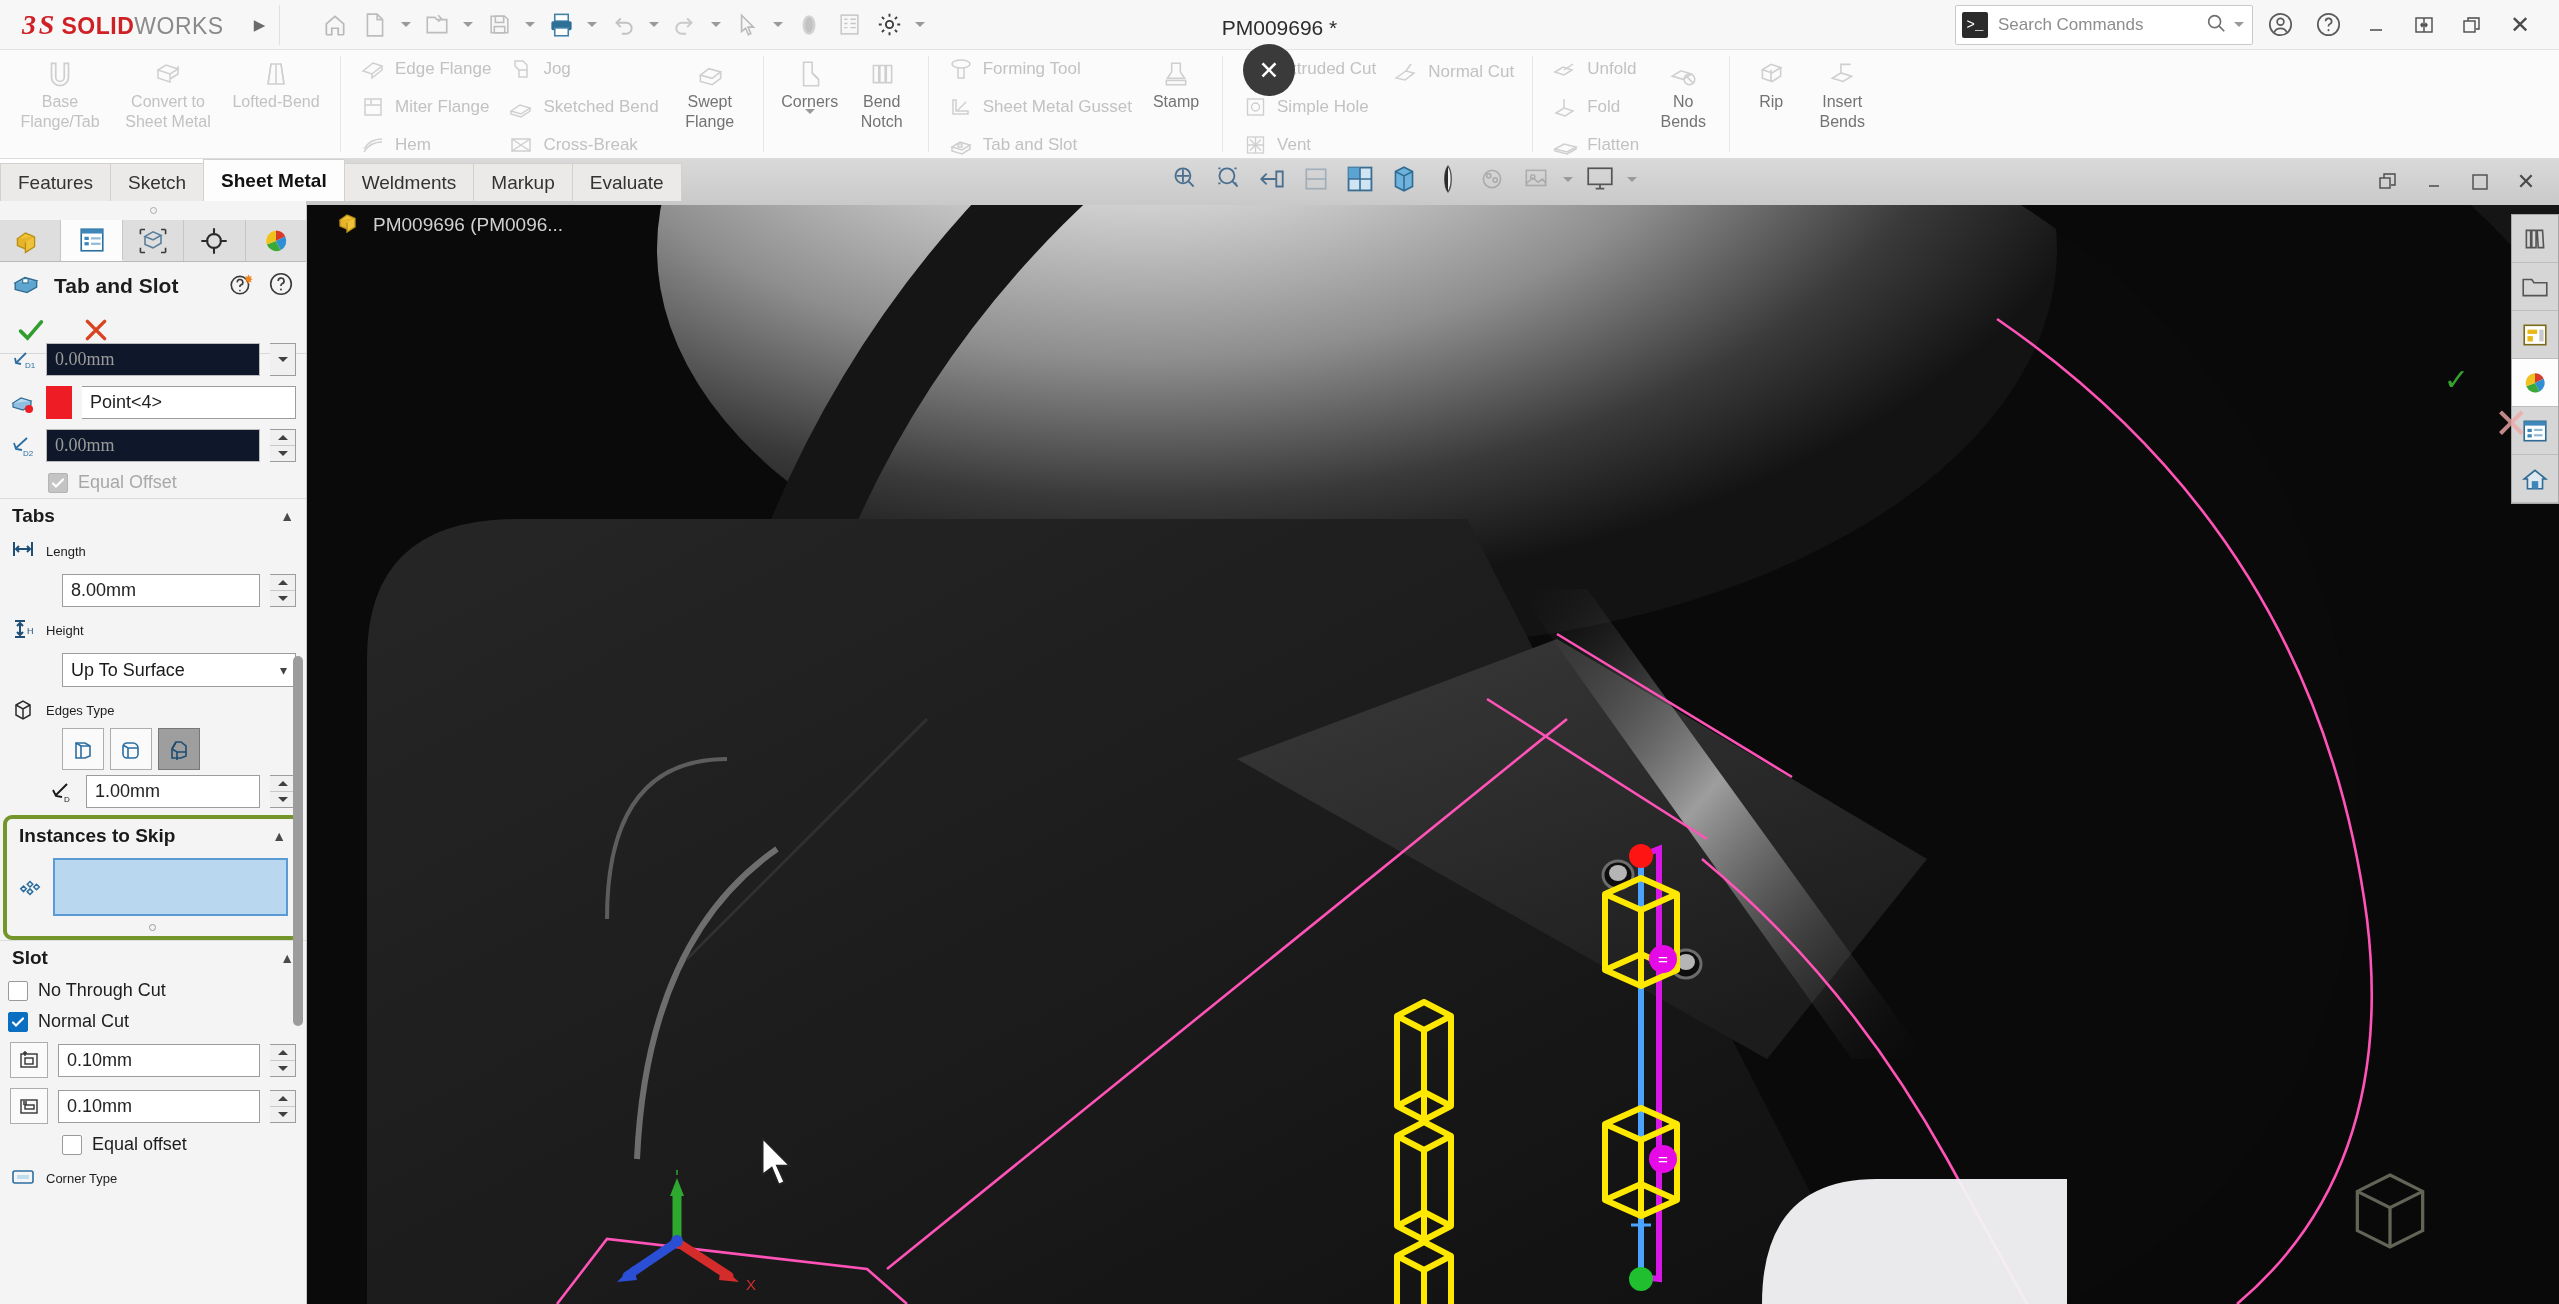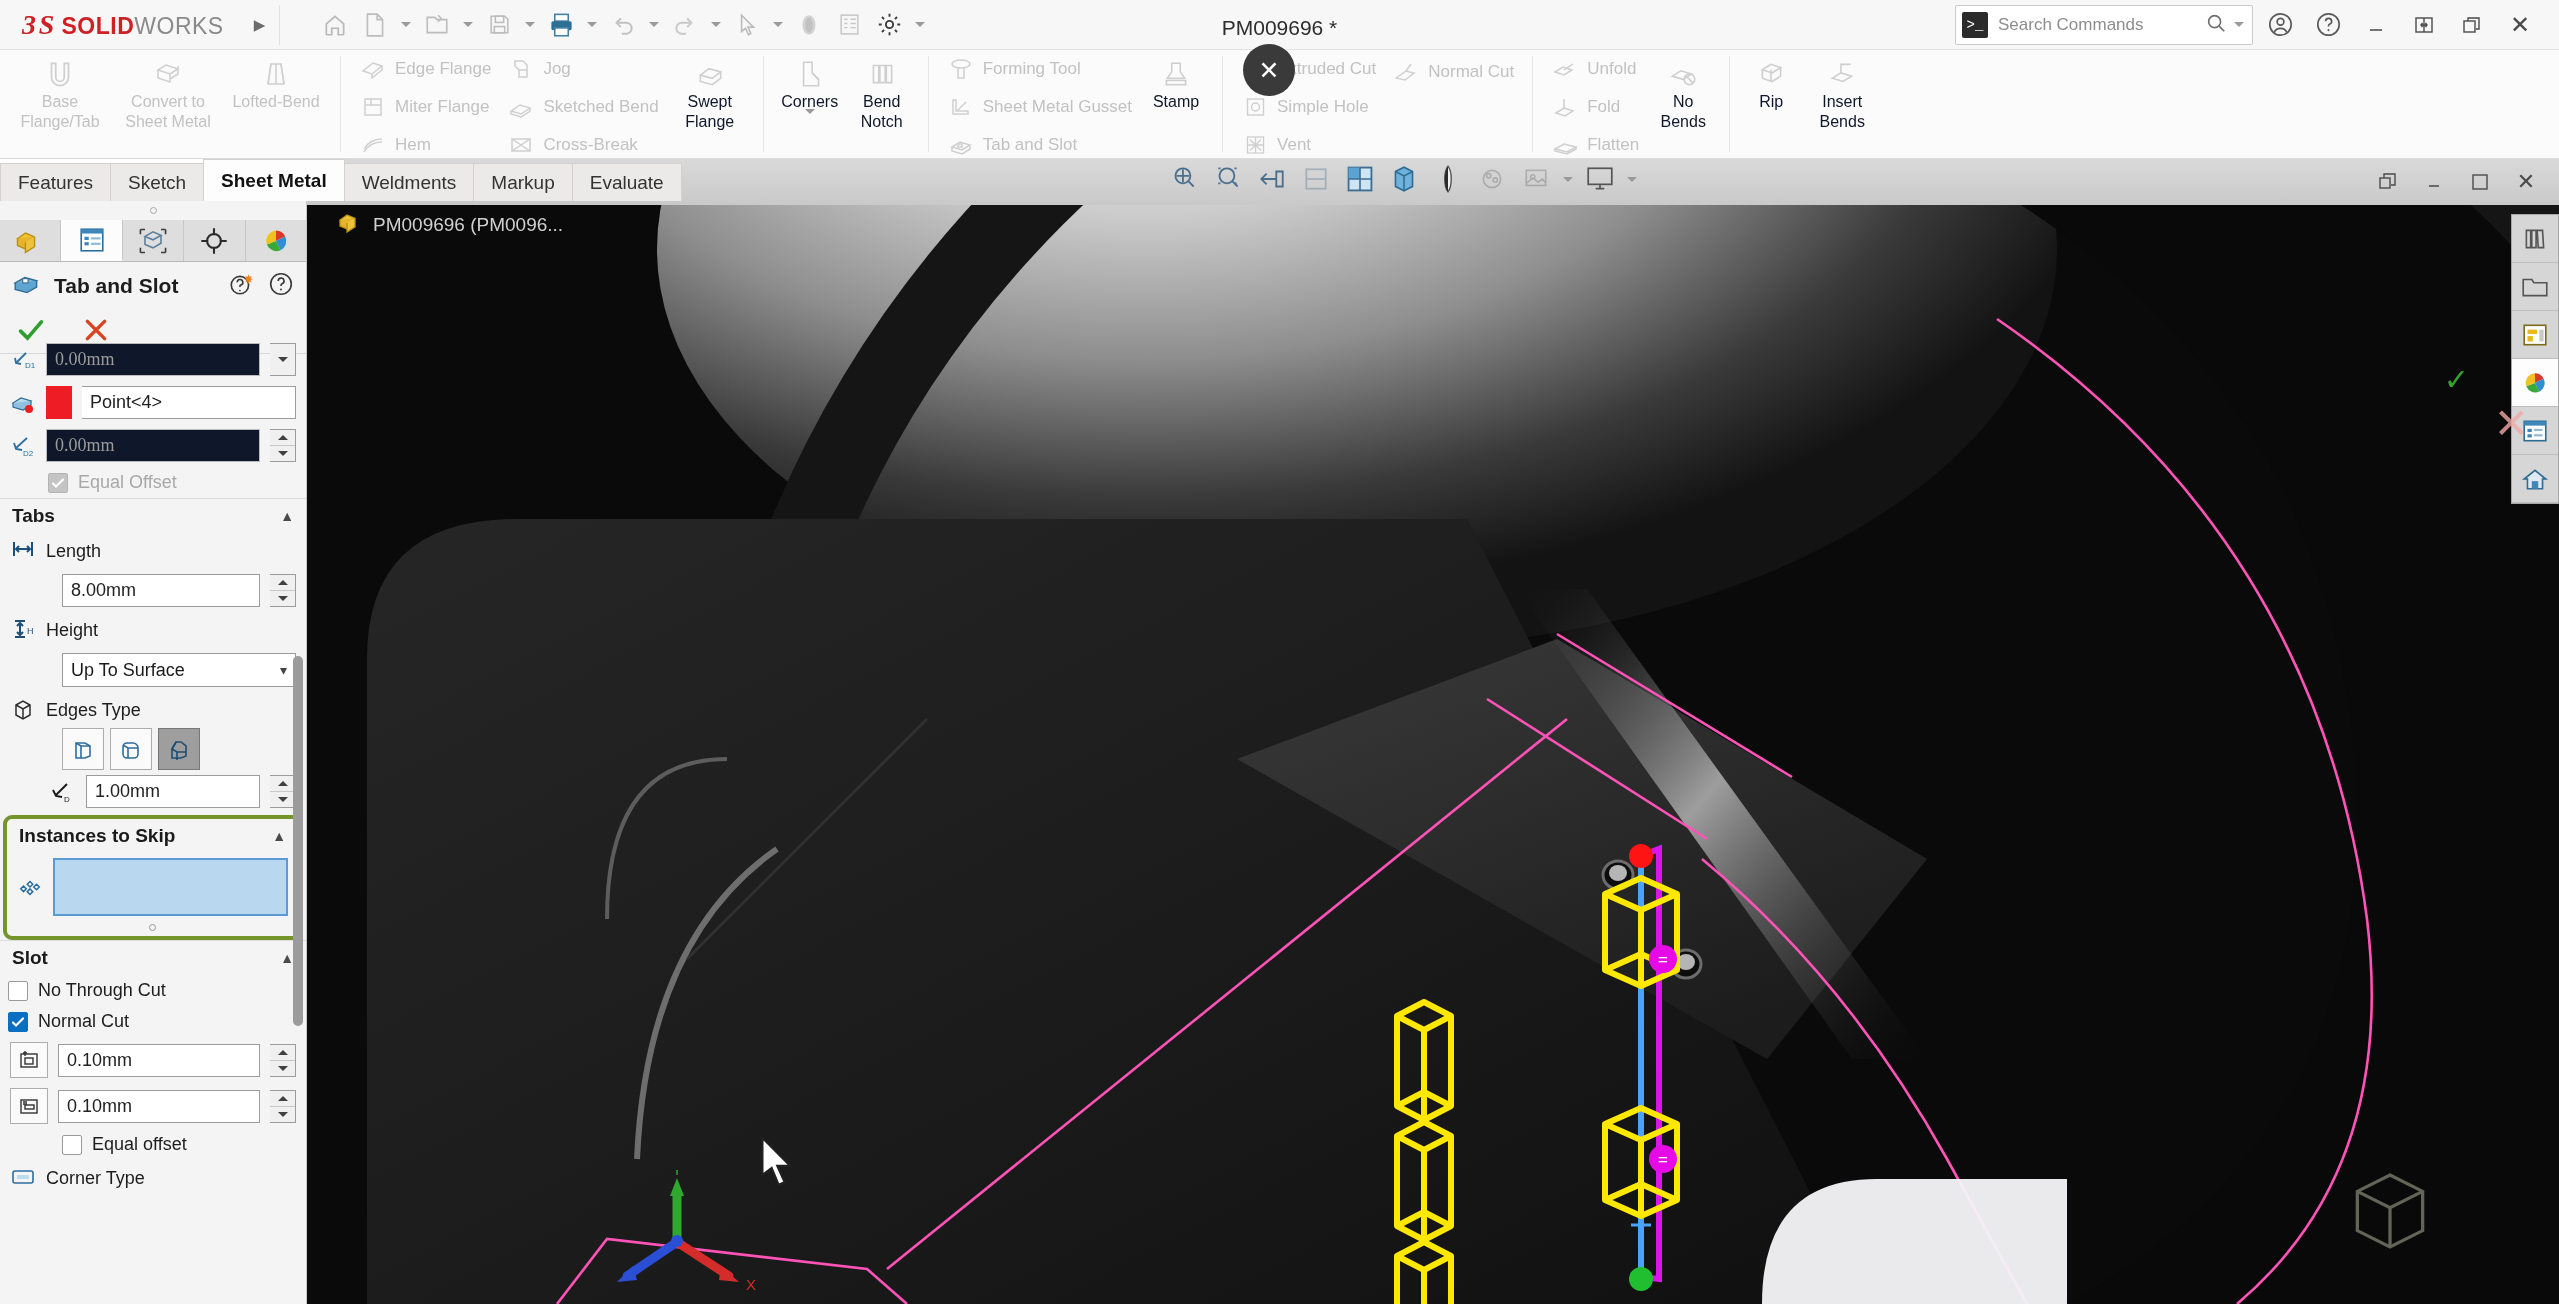--- a/index.html
+++ b/index.html
@@ -80,21 +80,21 @@
   .rb-small-col { display: flex; flex-direction: column; justify-content: flex-start;
                   padding-top: 6px; gap: 12px; }
   .rb-item {
     display: flex; align-items: center; height: 32px; padding: 0 8px;
     color: #c2c2c2; font-size: 17px; white-space: nowrap;
   }
   .rb-item .gi { width: 28px; height: 26px; display:flex; align-items:center; justify-content:center;
                  margin-right: 8px; }
   .rb-med {
     width: 72px; display: flex; flex-direction: column; align-items: center;
-    padding-top: 6px; color: #0f172a; font-size: 16px; line-height: 1.22; text-align: center;
+    padding-top: 6px; color: #737373; font-size: 16px; line-height: 1.22; text-align: center;
   }
   .rb-med .gi { height: 36px; display:flex; align-items:center; justify-content:center; }
   .ribbon-collapse {
     position: absolute; right: 10px; top: 128px; color: #9a9a9a; font-size: 14px;
   }
 
   
   .x-badge {
     position: absolute; left: 1243px; top: 44px; width: 52px; height: 52px;
     border-radius: 50%; background: #3a3a3a; color: #fff;
@@ -164,21 +164,21 @@
     display: flex; align-items: center; font-size: 18px; color: #1a1a1a; padding: 0 8px;
   }
   .chk {
     width: 20px; height: 20px; border: 1px solid #9a9a9a; background: #fff; flex: none;
     display: flex; align-items: center; justify-content: center; border-radius: 2px;
   }
   .chk.on { background: #0a6ec1; border-color: #0a6ec1; }
   .chk.dimon { background: #c4c4c4; border-color: #b4b4b4; }
   .chk-label { font-size: 18px; color: #1d1d1d; }
   .chk-label.dim { color: #a8a8a8; }
-  .lbl { font-size: 18px; color: #1d1d1d; }
+  .lbl { font-size: 13px; color: #1d1d1d; }
   .sect-hdr {
     display: flex; align-items: center; padding: 6px 12px; border-top: 1px solid #dcdcdc;
   }
   .sect-title { font-size: 19px; font-weight: bold; color: #1a1a1a; }
   .chev { margin-left: auto; color: #4a4a4a; font-size: 14px; }
   .edge-btns { display: flex; gap: 6px; padding-left: 62px; }
   .edge-btn {
     width: 42px; height: 42px; border: 1px solid #adadad; background: #fafafa;
     display: flex; align-items: center; justify-content: center;
   }

